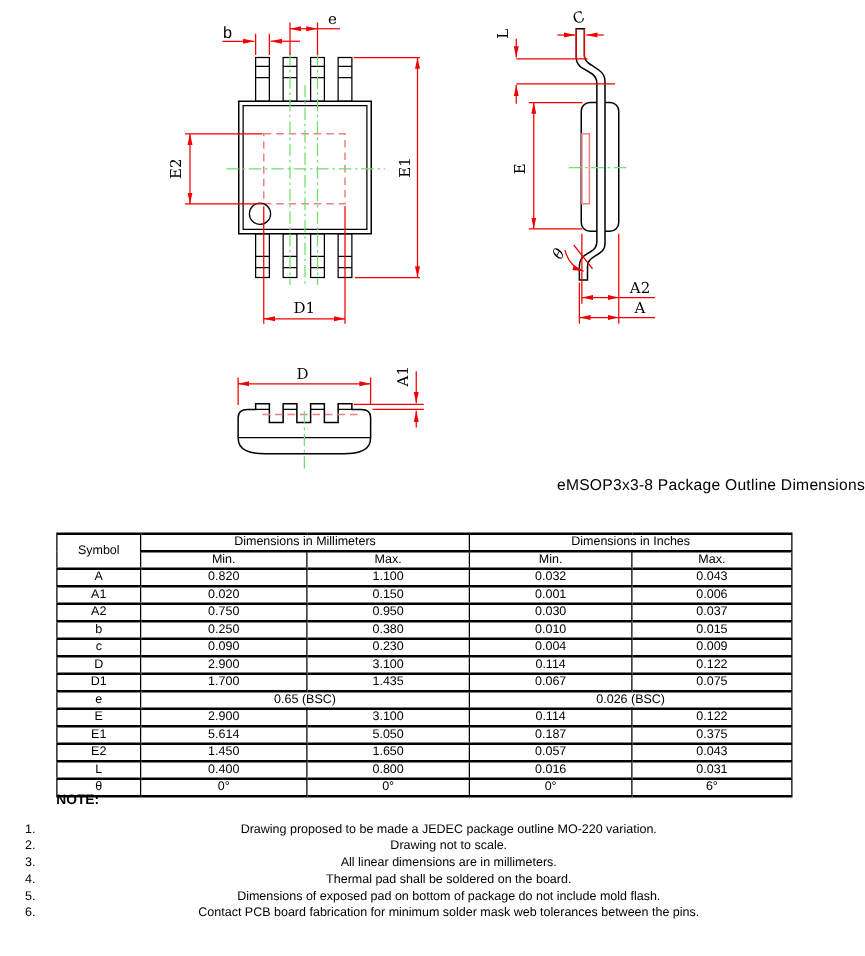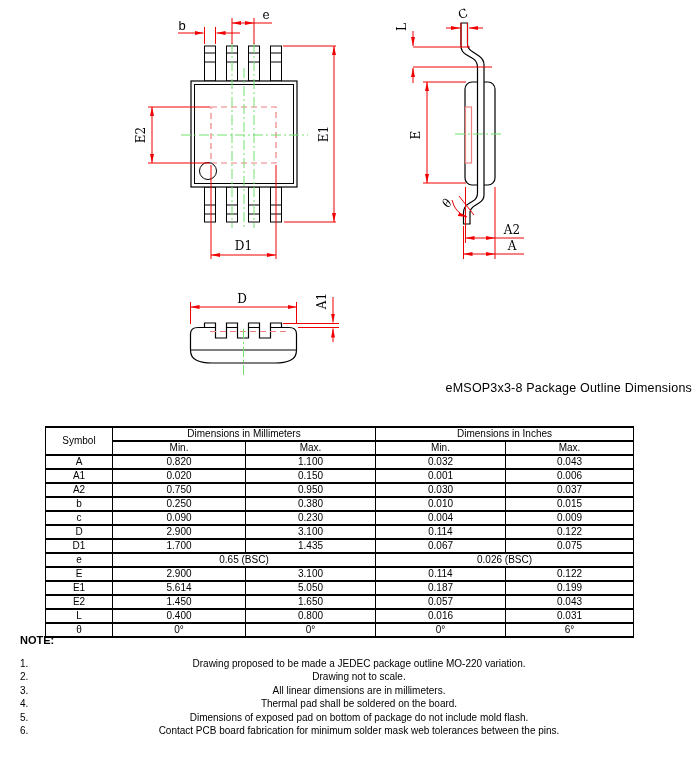--- a/index.html
+++ b/index.html
@@ -21,21 +21,21 @@
   .title{position:absolute;top:381px;left:0;width:692px;text-align:right;
          font-size:12.5px;letter-spacing:.2px;}
   
   table.dims{position:absolute;left:45px;top:426px;width:588px;border-collapse:collapse;
              table-layout:fixed;font-size:10px;}
   table.dims th,table.dims td{border:1px solid #000;border-top-width:2px;border-bottom-width:2px;
              text-align:center;vertical-align:middle;padding:0;height:12px;line-height:12px;
              font-weight:400;overflow:hidden;white-space:nowrap;}
   
   .notes{position:absolute;left:20px;top:634px;width:660px;}
-  .notes-heading{font-weight:700;font-size:11px;}
+  .notes-heading{font-weight:700;font-size:11px;margin-left:25px;}
   .note-list{margin-top:11px;}
   .note-item{display:flex;font-size:10px;line-height:13.4px;}
   .note-num{width:18px;flex:none;}
   .note-text{flex:1;text-align:center;}
 </style>
 </head>
 <body>
 
 <div class="page">
 
@@ -274,21 +274,21 @@
       <td>2.900</td>
       <td>3.100</td>
       <td>0.114</td>
       <td>0.122</td>
     </tr>
     <tr>
       <td>E1</td>
       <td>5.614</td>
       <td>5.050</td>
       <td>0.187</td>
-      <td>0.199</td>
+      <td>0.375</td>
     </tr>
     <tr>
       <td>E2</td>
       <td>1.450</td>
       <td>1.650</td>
       <td>0.057</td>
       <td>0.043</td>
     </tr>
     <tr>
       <td>L</td>

